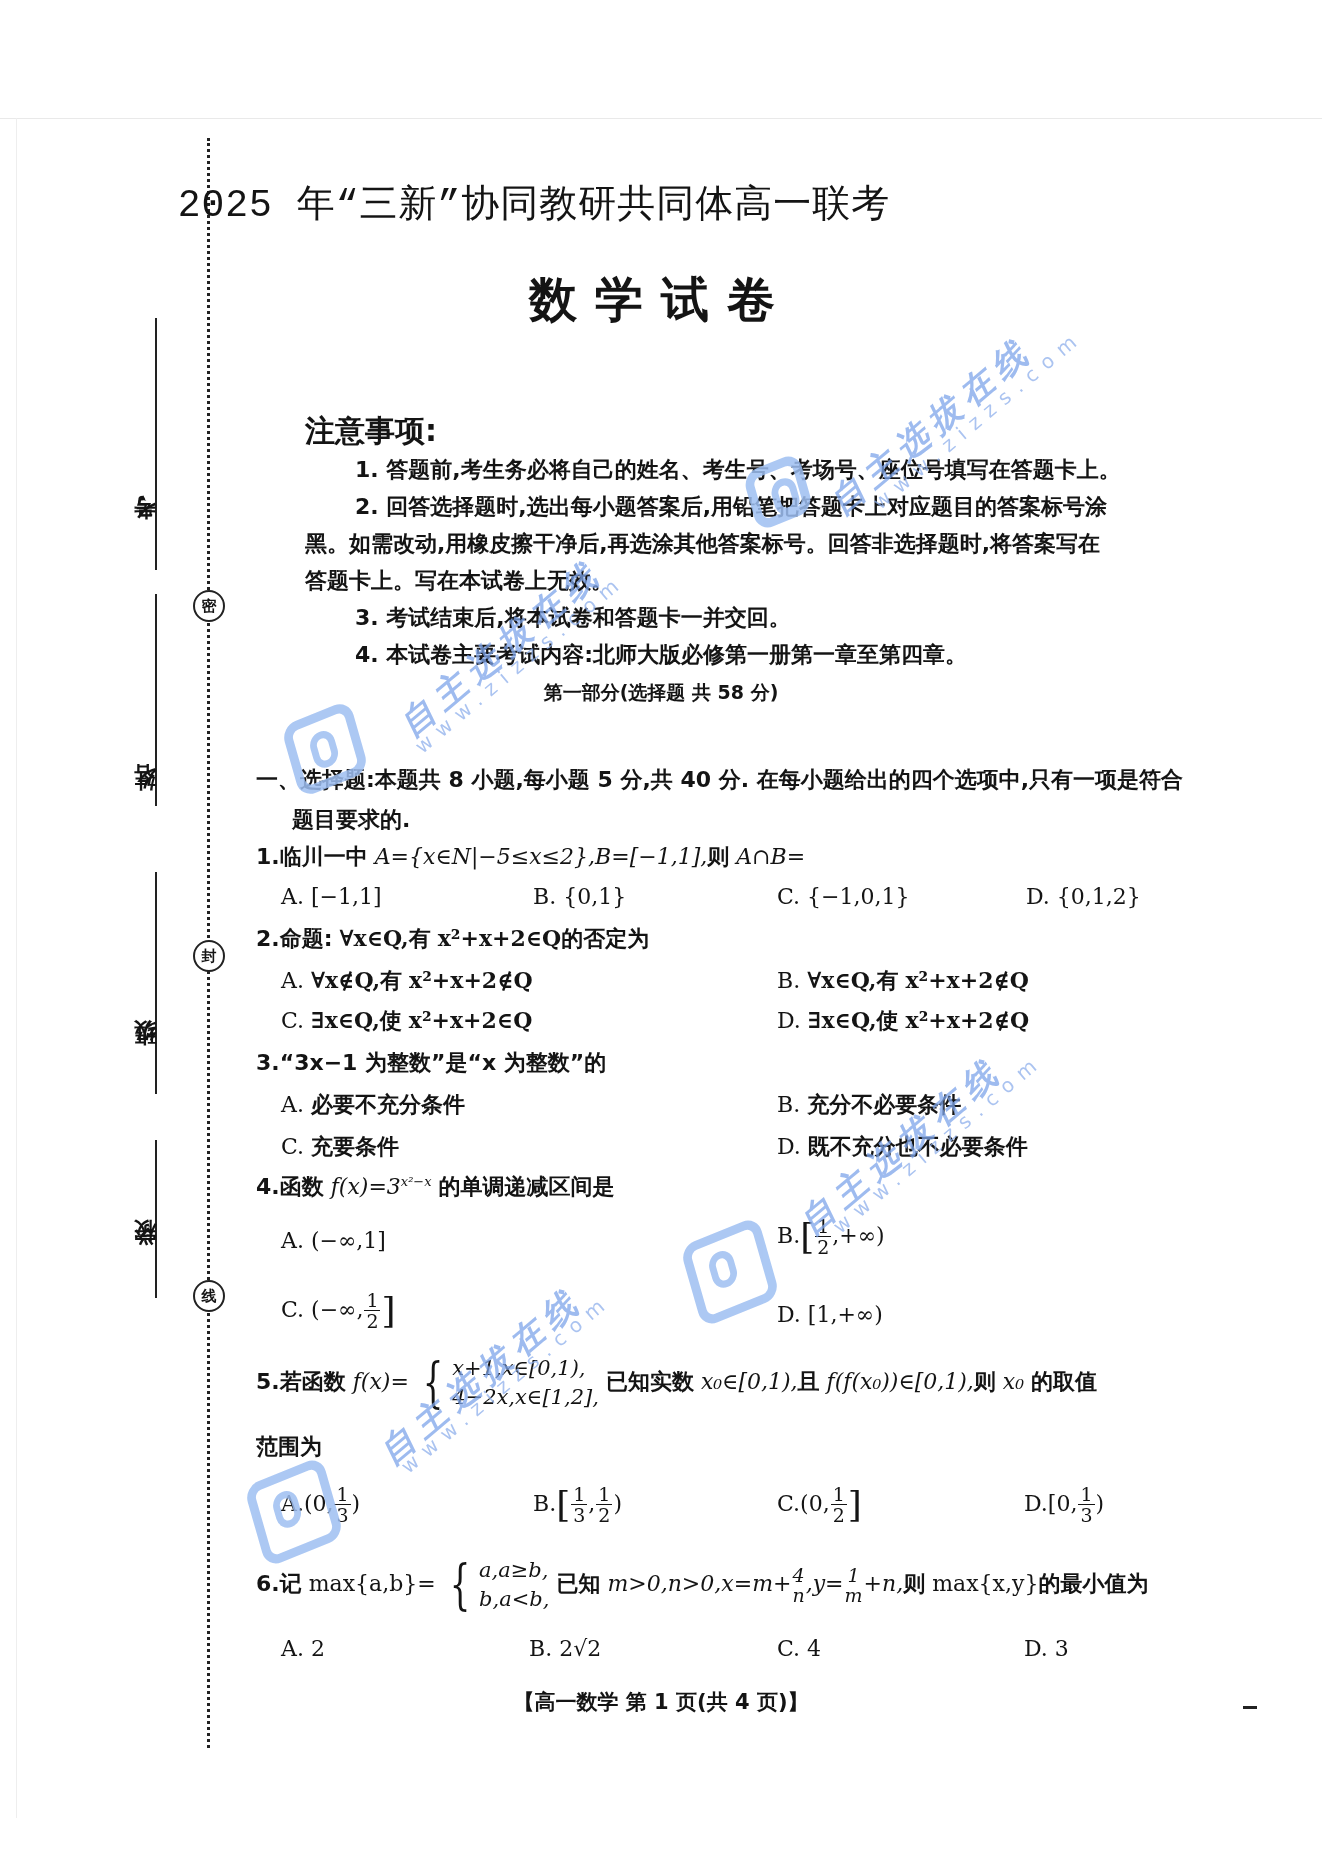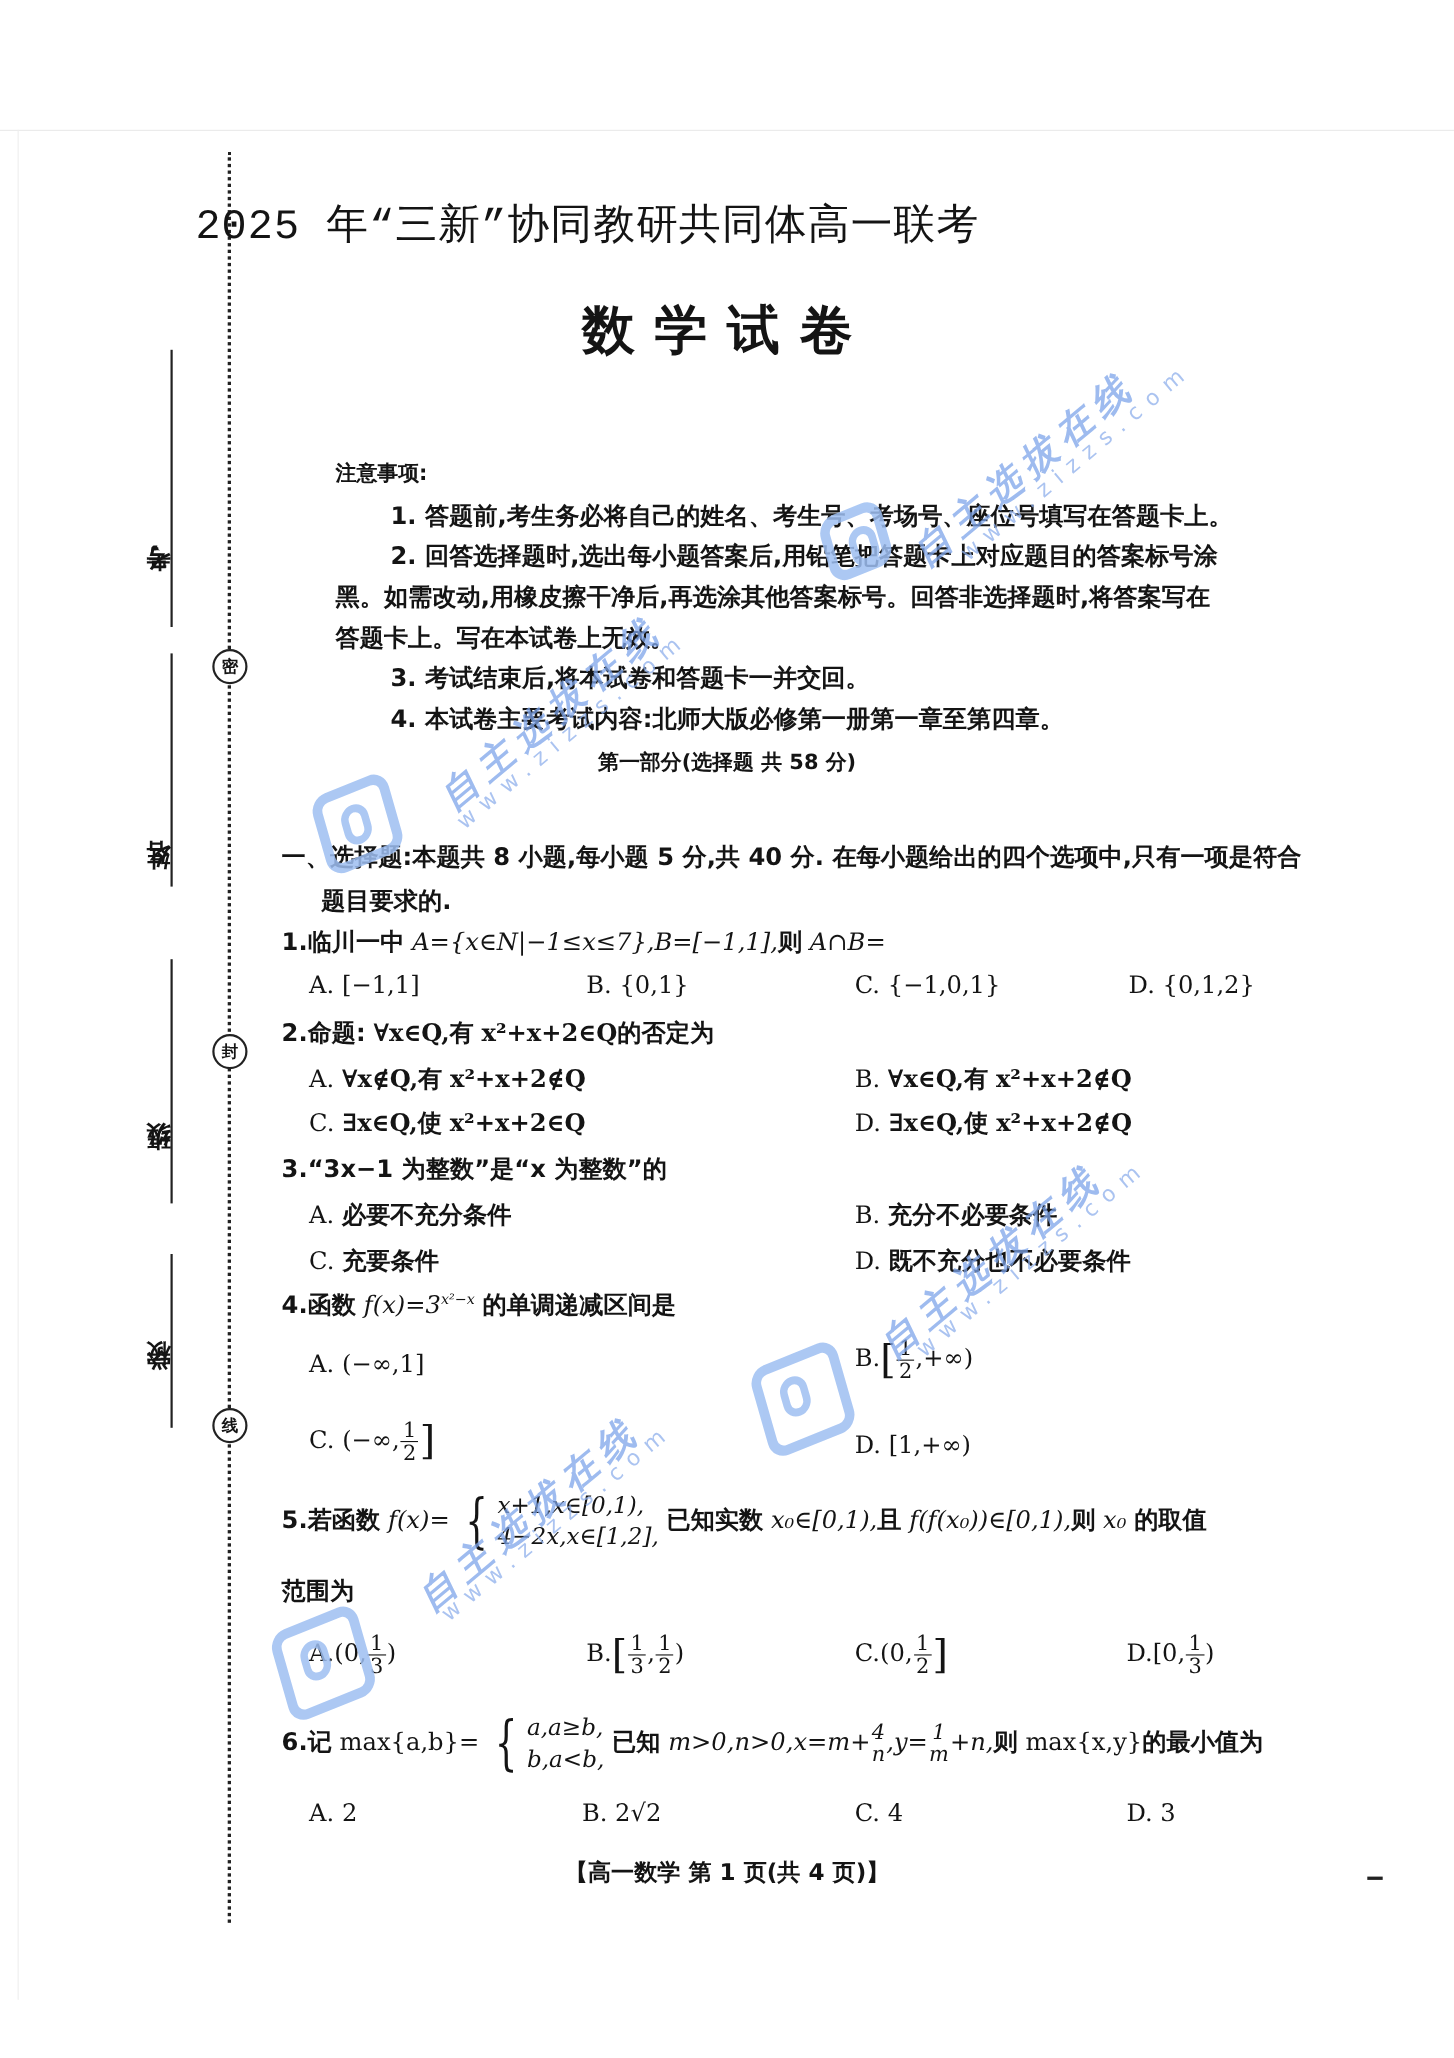--- a/index.html
+++ b/index.html
@@ -19,21 +19,21 @@
 
   
   .title1 { position: absolute; left: 0; width: 1068px; top: 178px; text-align: center;
             font-size: 38px; letter-spacing: 1px; font-family: Liberation Mono, monospace; }
   .title2 { position: absolute; left: 0; width: 1322px; top: 238px; text-align: center;
             font-size: 48px; font-weight: bold; letter-spacing: 18px; margin-top: 30px; }
   .credits { position: absolute; left: 586px; top: 318px; font-size: 22px; font-weight: bold; line-height: 37px; }
   .credits span.gap { display: inline-block; width: 24px; }
 
   .notice { position: absolute; left: 305px; top: 412px; width: 920px; font-size: 22px; line-height: 37px; font-weight: bold; }
-  .notice .head { font-size: 19px; margin-bottom: 2px; }
+  .notice .head { font-size: 30px; margin-bottom: 2px; }
   .notice .p { text-indent: 50px; }
 
   .part-title { position: absolute; left: 0; width: 1322px; top: 680px; text-align: center; font-size: 19px; font-weight: bold; }
   .section { position: absolute; left: 256px; top: 760px; width: 1010px; font-size: 22px; font-weight: bold; line-height: 40px; }
   .section .cont { padding-left: 36px; }
 
   .q { position: absolute; left: 256px; font-size: 22px; font-family: "DejaVu Serif", serif; }
   .q .cn { font-family: "DejaVu Sans", sans-serif; font-weight: bold; }
   .opt { position: absolute; font-size: 22px; font-family: "DejaVu Serif", serif; white-space: nowrap; }
   .opt .cn { font-family: "DejaVu Sans", sans-serif; font-weight: bold; }
@@ -97,21 +97,21 @@
   </div>
 
   <div class="part-title">第一部分(选择题   共 58 分)</div>
   <div class="section">
     <div>一、选择题:本题共 8 小题,每小题 5 分,共 40 分. 在每小题给出的四个选项中,只有一项是符合</div>
     <div class="cont">题目要求的.</div>
   </div>
 
   <div class="q" style="top:842px">
     <span class="cn">1.</span><span class="cn">临川一中</span>
-    <i class="v">A={x∈N|−1≤x≤7},B=[−1,1],</i><span class="cn">则</span>
+    <i class="v">A={x∈N|−5≤x≤2},B=[−1,1],</i><span class="cn">则</span>
     <i class="v">A∩B=</i>
   </div>
   <div class="opt" style="left:281px;top:884px">A. <span>[−1,1]</span></div>
   <div class="opt" style="left:533px;top:884px">B. <span>{0,1}</span></div>
   <div class="opt" style="left:777px;top:884px">C. <span>{−1,0,1}</span></div>
   <div class="opt" style="left:1026px;top:884px">D. <span>{0,1,2}</span></div>
 
   <div class="q" style="top:924px">
     <span class="cn">2.</span><span class="cn">命题:</span>
     <b>∀x∈Q,</b><span class="cn">有</span>

